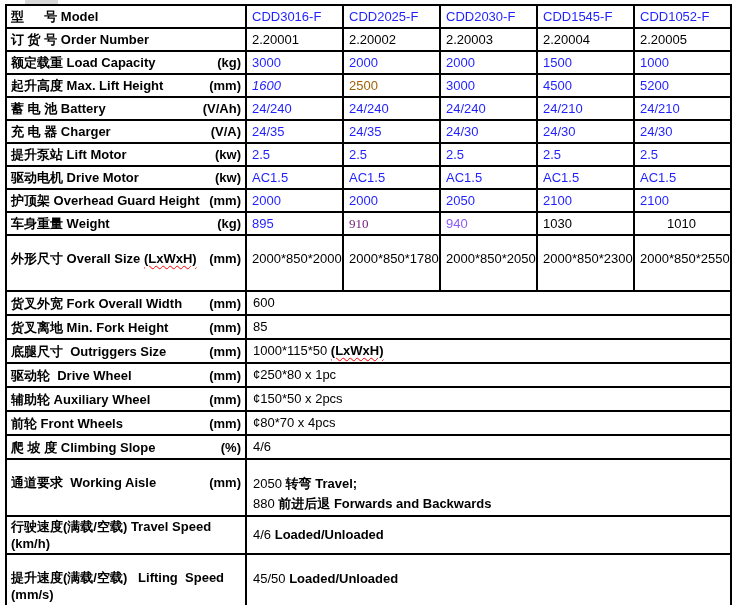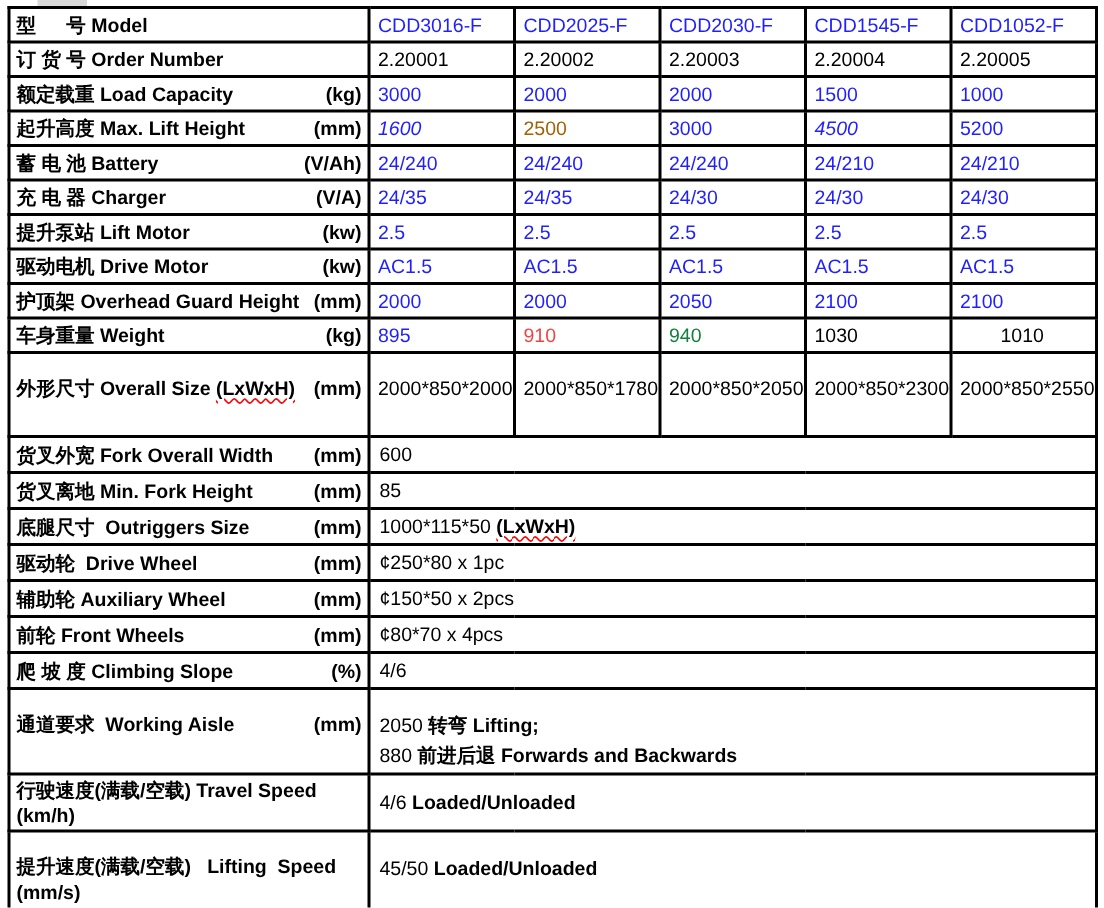--- a/index.html
+++ b/index.html
@@ -108,21 +108,21 @@
       <tr class="norm">
         <td class="label-cell">
           <div class="label-wrap">
             <span class="label-text"><span class="seg">起升高度 Max. Lift Height</span></span>
             <span class="unit">(mm)</span>
           </div>
         </td>
         <td class="value-cell" style="color: rgb(31, 31, 255); font-style: italic;">1600</td>
         <td class="value-cell" style="color: #a16207;">2500</td>
         <td class="value-cell" style="color: rgb(31, 31, 255);">3000</td>
-        <td class="value-cell" style="color: rgb(31, 31, 255); font-style: italic;">4500</td>
+        <td class="value-cell" style="color: rgb(31, 31, 255);">4500</td>
         <td class="value-cell" style="color: rgb(31, 31, 255); margin-top: 16px;">5200</td>
       </tr>
       <tr class="norm">
         <td class="label-cell">
           <div class="label-wrap">
             <span class="label-text"><span class="seg">蓄 电 池 Battery</span></span>
             <span class="unit">(V/Ah)</span>
           </div>
         </td>
         <td class="value-cell" style="color: rgb(31, 31, 255);">24/240</td>
@@ -184,22 +184,22 @@
         <td class="value-cell" style="color: rgb(31, 31, 255);">2100</td>
       </tr>
       <tr class="norm">
         <td class="label-cell">
           <div class="label-wrap">
             <span class="label-text"><span class="seg">车身重量 Weight</span></span>
             <span class="unit">(kg)</span>
           </div>
         </td>
         <td class="value-cell" style="color: rgb(31, 31, 255);">895</td>
-        <td class="value-cell" style="color: #ef4444;">910</td>
-        <td class="value-cell" style="color: #15803d;">940</td>
+        <td class="value-cell" style="color: #701a75; font-family: Liberation Serif, serif;">910</td>
+        <td class="value-cell" style="color: #8b5cf6;">940</td>
         <td class="value-cell" style="color: rgb(0, 0, 0);">1030</td>
         <td class="value-cell" style="color: rgb(0, 0, 0); padding-left: 32px;">1010</td>
       </tr>
       <tr class="tall">
         <td class="label-cell">
           <div class="label-wrap">
             <span class="label-text"><span class="seg">外形尺寸 Overall Size </span><span class="seg sq">(LxWxH)</span></span>
             <span class="unit">(mm)</span>
           </div>
         </td>
@@ -287,21 +287,21 @@
         </td>
       </tr>
       <tr class="tall">
         <td class="label-cell">
           <div class="label-wrap">
             <span class="label-text"><span class="seg">通道要求  Working Aisle</span></span>
             <span class="unit">(mm)</span>
           </div>
         </td>
         <td colspan="5" class="merged-cell">
-          <div class="vline"><span class="seg">2050 </span><span class="seg b">转弯 Lifting;</span></div>
+          <div class="vline"><span class="seg">2050 </span><span class="seg b">转弯 Travel;</span></div>
           <div class="vline"><span class="seg">880 </span><span class="seg b">前进后退 Forwards and Backwards</span></div>
         </td>
       </tr>
       <tr class="norm">
         <td class="label-cell">
           <div class="label-wrap">
             <span class="label-text"><span class="seg">行驶速度(满载/空载) Travel Speed (km/h)</span></span>
           </div>
         </td>
         <td colspan="5" class="merged-cell">

